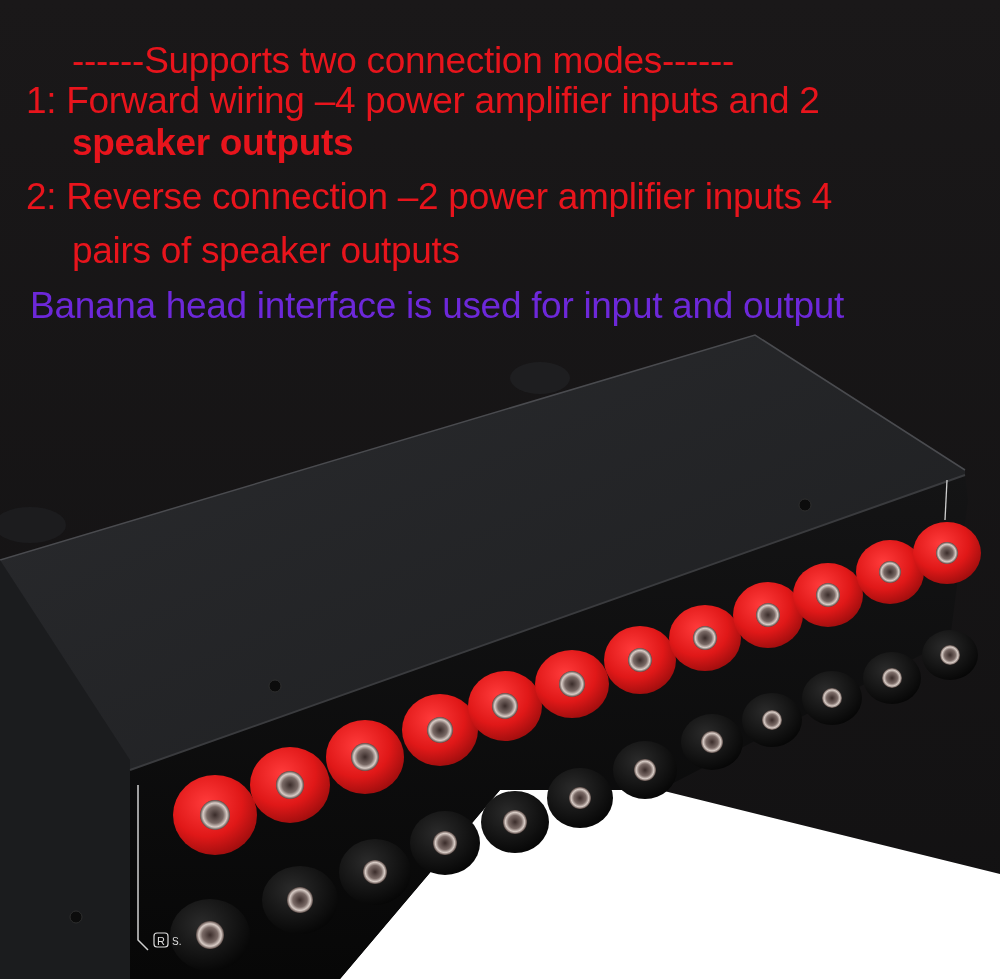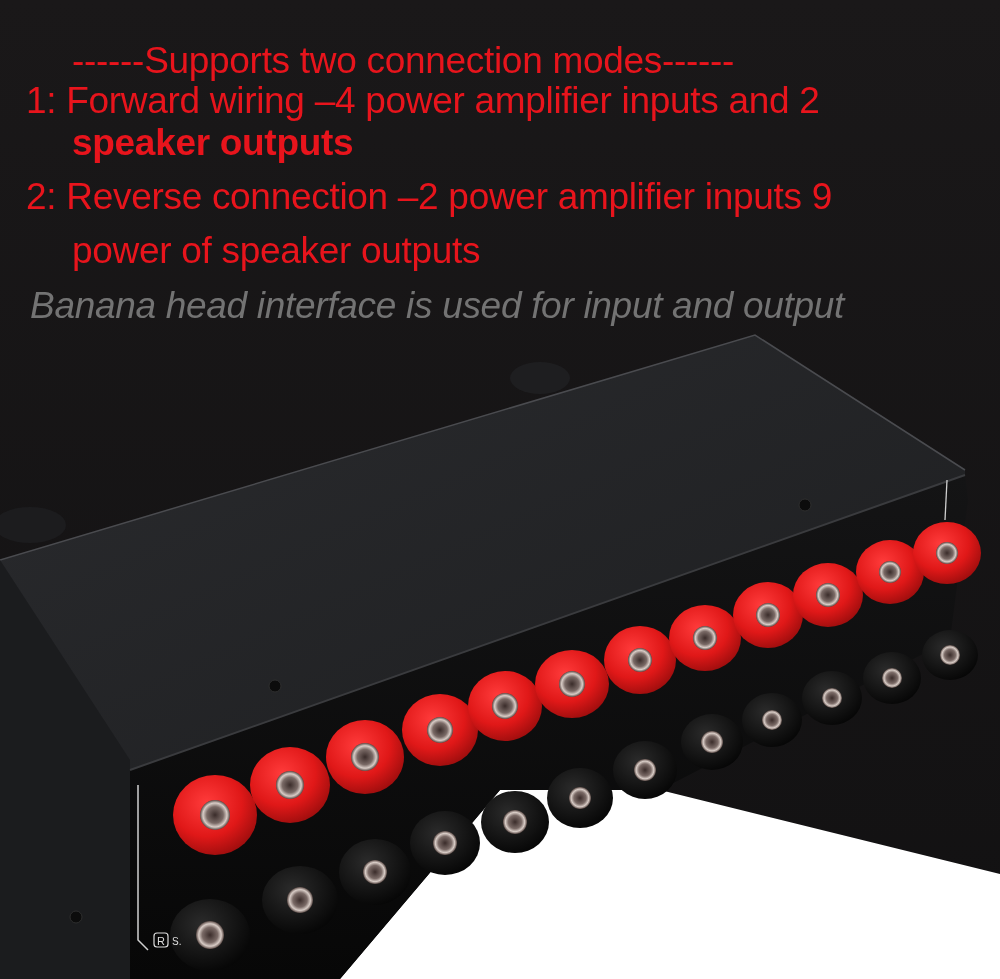--- a/index.html
+++ b/index.html
@@ -13,21 +13,21 @@
   }
   .caption {
     position: absolute; left: 0; top: 0; width: 1000px;
     font-family: "Liberation Sans", sans-serif;
   }
   .line {
     position: absolute; white-space: nowrap;
     font-size: 37px; letter-spacing: -0.3px; line-height: 1;
   }
   .red { color: #e8141c; }
-  .yellow { color: #737373; font-style: italic; }
+  .yellow { color: #6d28d9; }
   .device { position: absolute; left: 0; top: 0; }
 </style>
 </head>
 <body>
 
 <svg class="bg-dark" width="1000" height="979" viewBox="0 0 1000 979">
   <defs>
     <linearGradient id="bgGrad" x1="0" y1="0" x2="0" y2="1">
       <stop offset="0" stop-color="#1a1819"></stop>
       <stop offset="1" stop-color="#121112"></stop>
@@ -190,16 +190,16 @@
     <rect x="154" y="933" width="14" height="14" rx="3" fill="none" stroke="#dddddd" stroke-width="1.2"></rect>
     <text x="157" y="945" font-size="11" fill="#dddddd" font-family="Liberation Sans, sans-serif">R</text>
     <text x="172" y="945" font-size="10" fill="#dddddd" font-family="Liberation Sans, sans-serif">S.</text>
   </g>
 </svg>
 
 <div class="caption">
   <div class="line red" style="left:72px; top:18px;margin-top:24px;">------Supports two connection modes------</div>
   <div class="line red" style="left:26px; top:82px;">1: Forward wiring –4 power amplifier inputs and 2</div>
   <div class="line red" style="left:72px; top:124px;font-weight:bold;">speaker outputs</div>
-  <div class="line red" style="left:26px; top:178px;">2: Reverse connection –2 power amplifier inputs 9</div>
-  <div class="line red" style="left:72px; top:232px;">power of speaker outputs</div>
+  <div class="line red" style="left:26px; top:178px;">2: Reverse connection –2 power amplifier inputs 4</div>
+  <div class="line red" style="left:72px; top:232px;">pairs of speaker outputs</div>
   <div class="line yellow" style="left:30px; top:287px;">Banana head interface is used for input and output</div>
 </div>
 
 </body></html>

